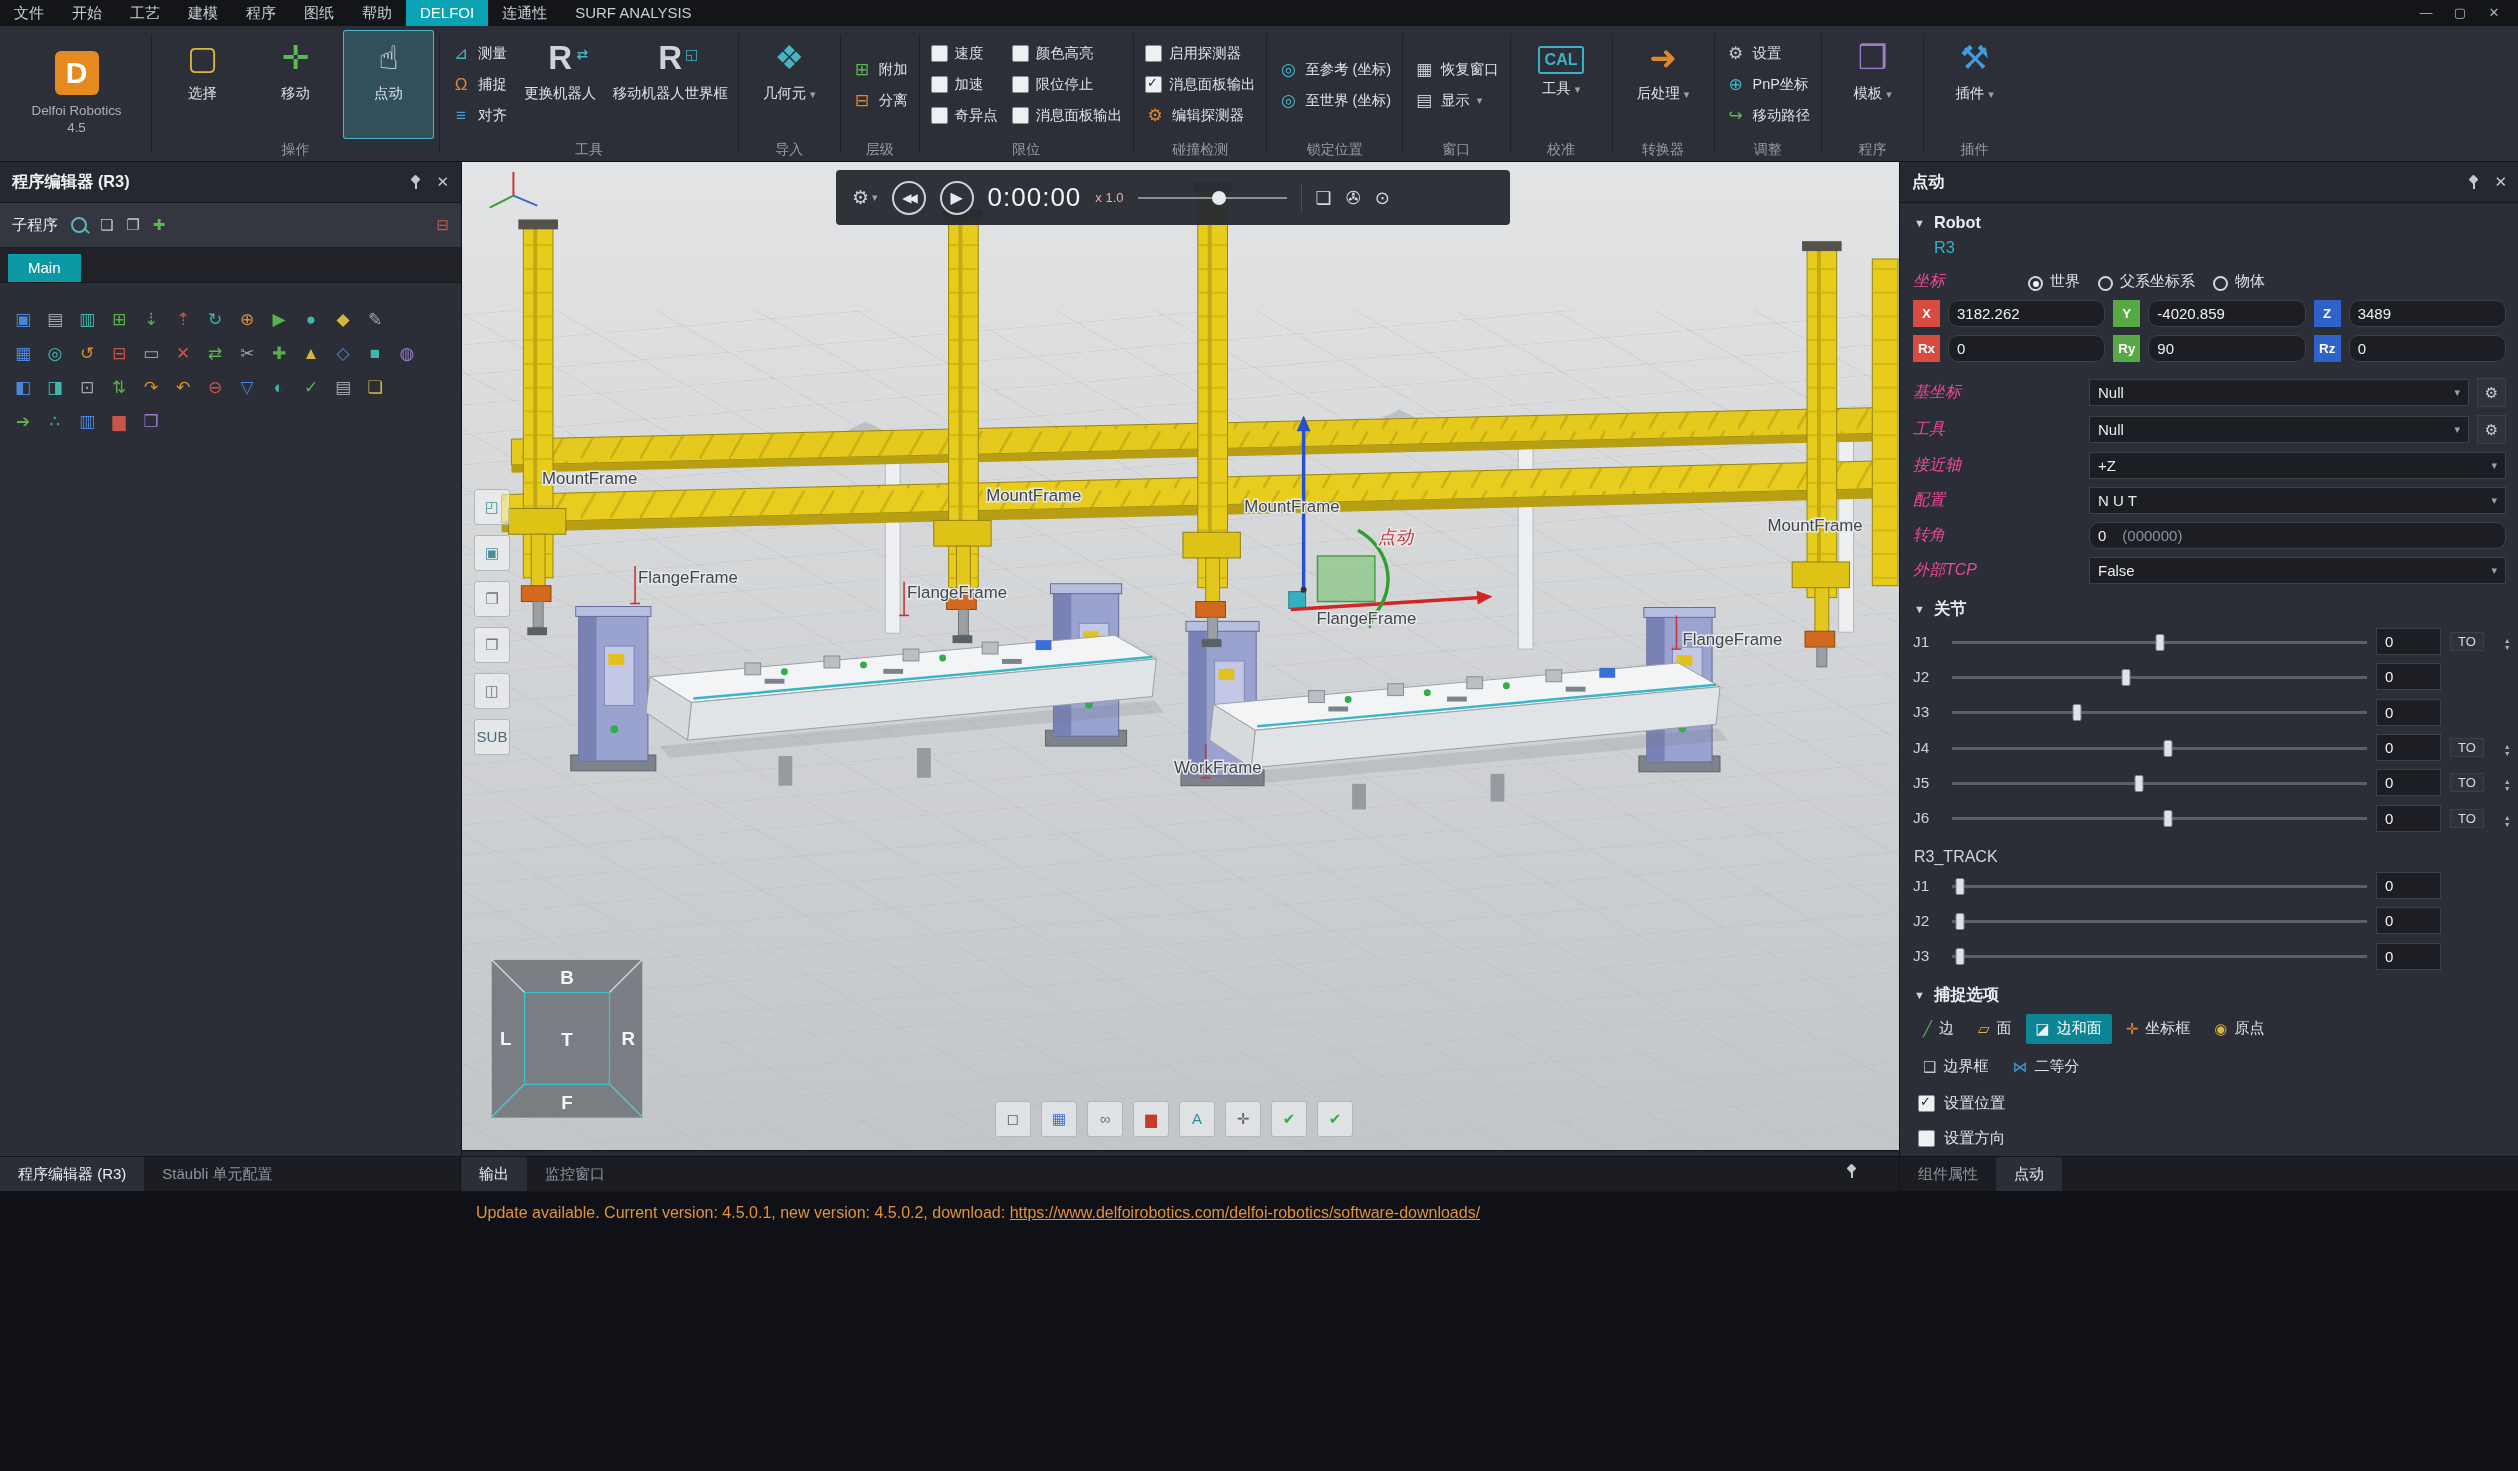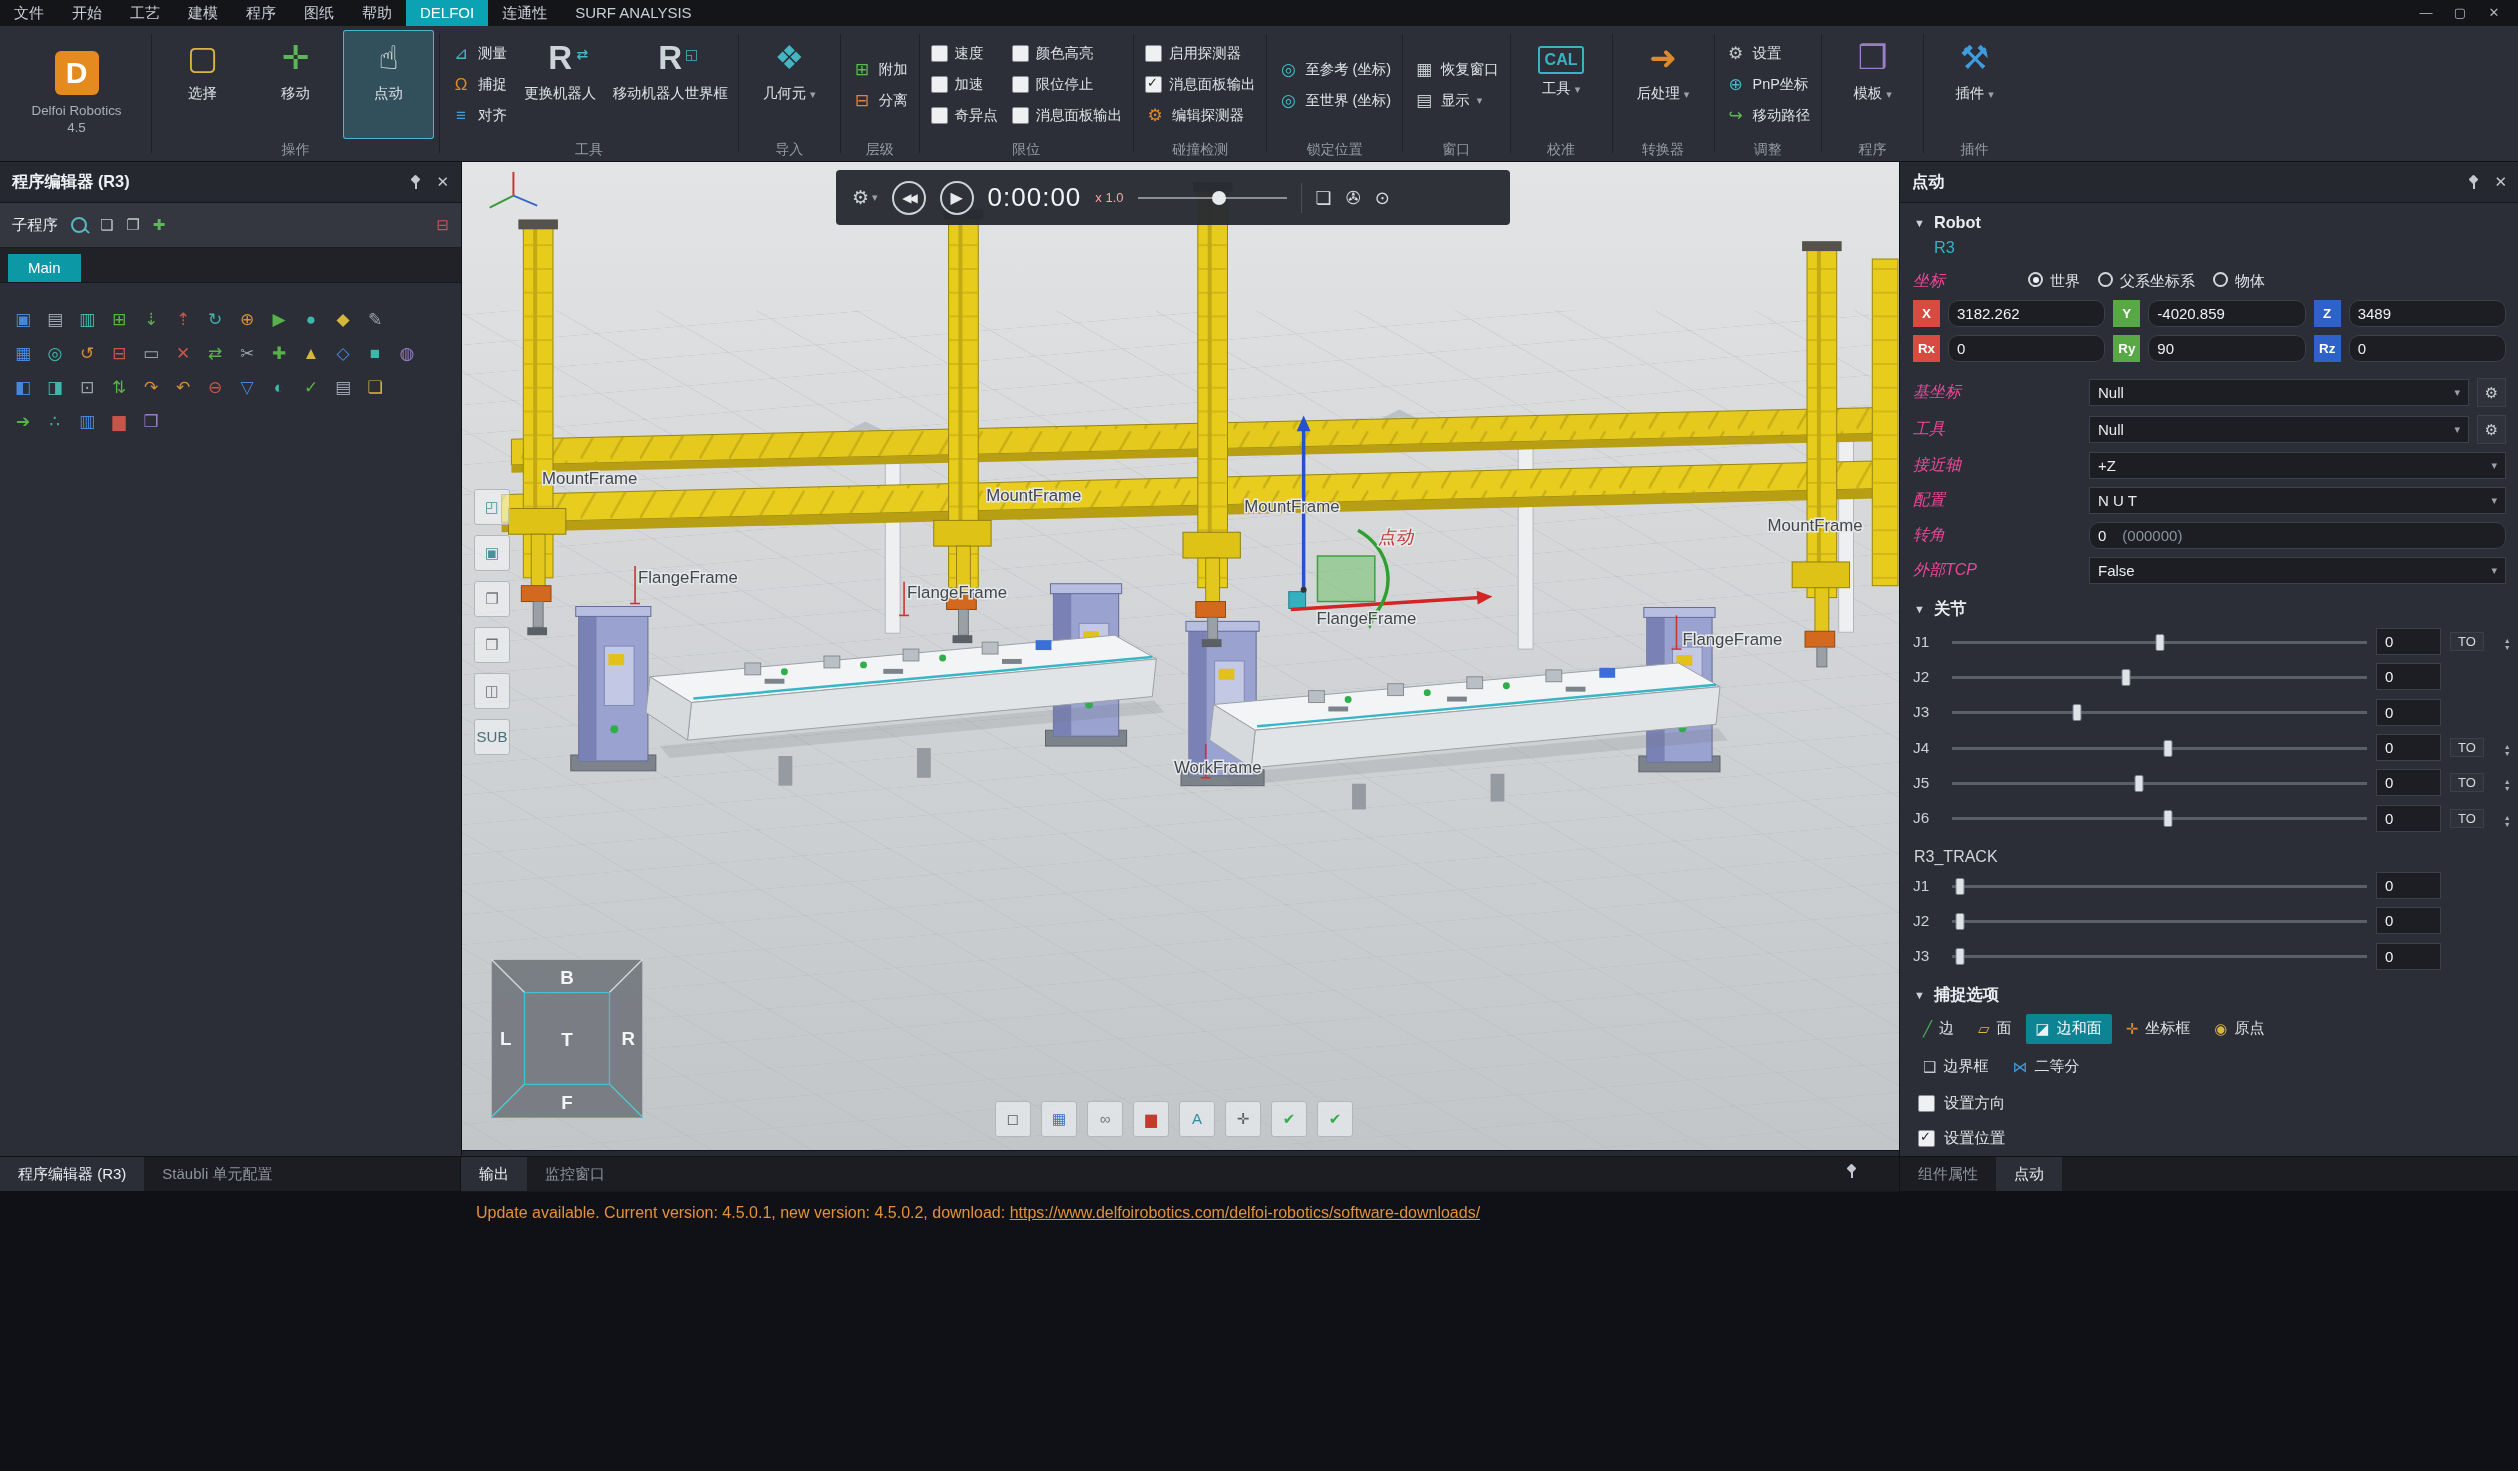--- a/index.html
+++ b/index.html
@@ -93,21 +93,21 @@
   .op-header{height:40px;flex:0 0 auto;display:flex;align-items:center;padding:0 14px;background:#262932;border-bottom:1px solid #15171c;color:#eef1f4;font-weight:bold;font-size:16.3px;}
   .op-body{flex:1;padding:10px 14px;font-size:16px;color:#e2923c;line-height:1.4;}
   .msg-url{text-decoration:underline;}
 
   
   .sec-h{display:flex;align-items:center;gap:9px;color:#e9ecf0;font-weight:bold;font-size:16.3px;padding:10px 14px 4px;}
   .tri{font-size:11px;color:#cdd2d8;}
   .robot-name{color:#2cb6c6;font-size:16.3px;padding:2px 14px 10px 34px;}
   .frow{display:flex;align-items:center;padding:4px 13px;gap:8px;}
   .flabel{width:168px;flex:0 0 auto;color:#ec4899;font-size:16px;font-style:italic;}
-  .radio{display:flex;align-items:flex-start;gap:7px;color:#dfe3e8;font-size:15px;white-space:nowrap;margin-right:10px;}
+  .radio{display:flex;align-items:flex-end;gap:7px;color:#dfe3e8;font-size:15px;white-space:nowrap;margin-right:10px;}
   .rdot{width:15px;height:15px;border:2px solid #d2d6db;border-radius:50%;position:relative;box-sizing:border-box;flex:0 0 auto;}
   .rdot.checked::after{content:"";position:absolute;left:2.5px;top:2.5px;width:6px;height:6px;border-radius:50%;background:#eef2f4;}
   .chip{width:27px;height:27px;color:#fff;font-weight:bold;font-size:13.4px;display:flex;align-items:center;justify-content:center;flex:0 0 auto;}
   .chip-x{background:#d84b40;} .chip-y{background:#58a846;} .chip-z{background:#2f62c8;}
   .vinput{height:27px;background:#1c1e24;border:1px solid #3c4049;color:#eef1f4;font-size:15px;display:flex;align-items:center;padding:0 8px;box-sizing:border-box;}
   .grow{flex:1;min-width:0;border-radius:10px;}
   .hint{color:#8d939b;margin-left:16px;}
   .select{flex:1;height:27px;background:#1c1e24;border:1px solid #3c4049;display:flex;align-items:center;padding:0 8px;color:#e9ecef;font-size:15px;box-sizing:border-box;}
   .select .car{margin-left:auto;}
   .gearbtn{width:27px;height:27px;background:#2f323a;border:1px solid #3c4049;color:#c9ced4;display:flex;align-items:center;justify-content:center;font-size:15px;flex:0 0 auto;}
@@ -1029,26 +1029,26 @@
         <div class="snap-btn">
             <span class="si si-bbox">❑</span>
             <span>边界框</span>
           </div>
         <div class="snap-btn">
             <span class="si si-bisect">⋈</span>
             <span>二等分</span>
           </div>
       </div>
       <div class="ckrow">
+        <span class="cbox checked"></span>
+          <span>设置位置</span>
+      </div>
+      <div class="ckrow">
         <span class="cbox"></span>
           <span>设置方向</span>
-      </div>
-      <div class="ckrow">
-        <span class="cbox checked"></span>
-          <span>设置位置</span>
       </div>
       <div style="flex:1;"></div>
     </aside>
   </div>
 
   <div class="tabbar">
     <div class="tabsec" style="width:461px;">
       <div class="tab active">程序编辑器 (R3)</div>
       <div class="tab">Stäubli 单元配置</div>
     </div>

